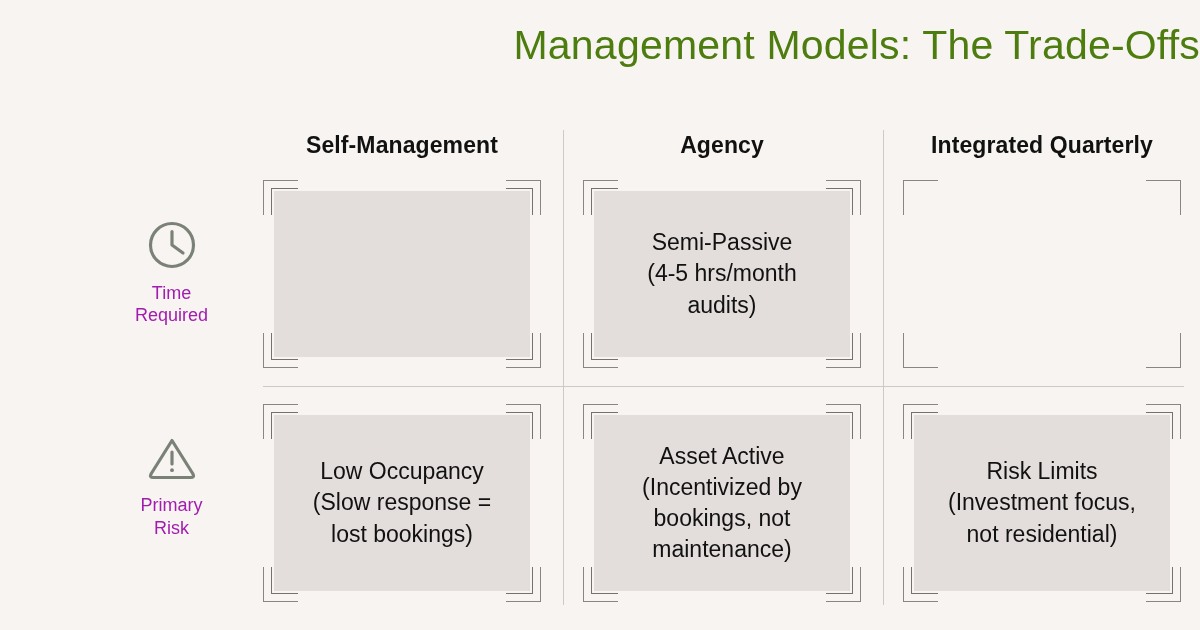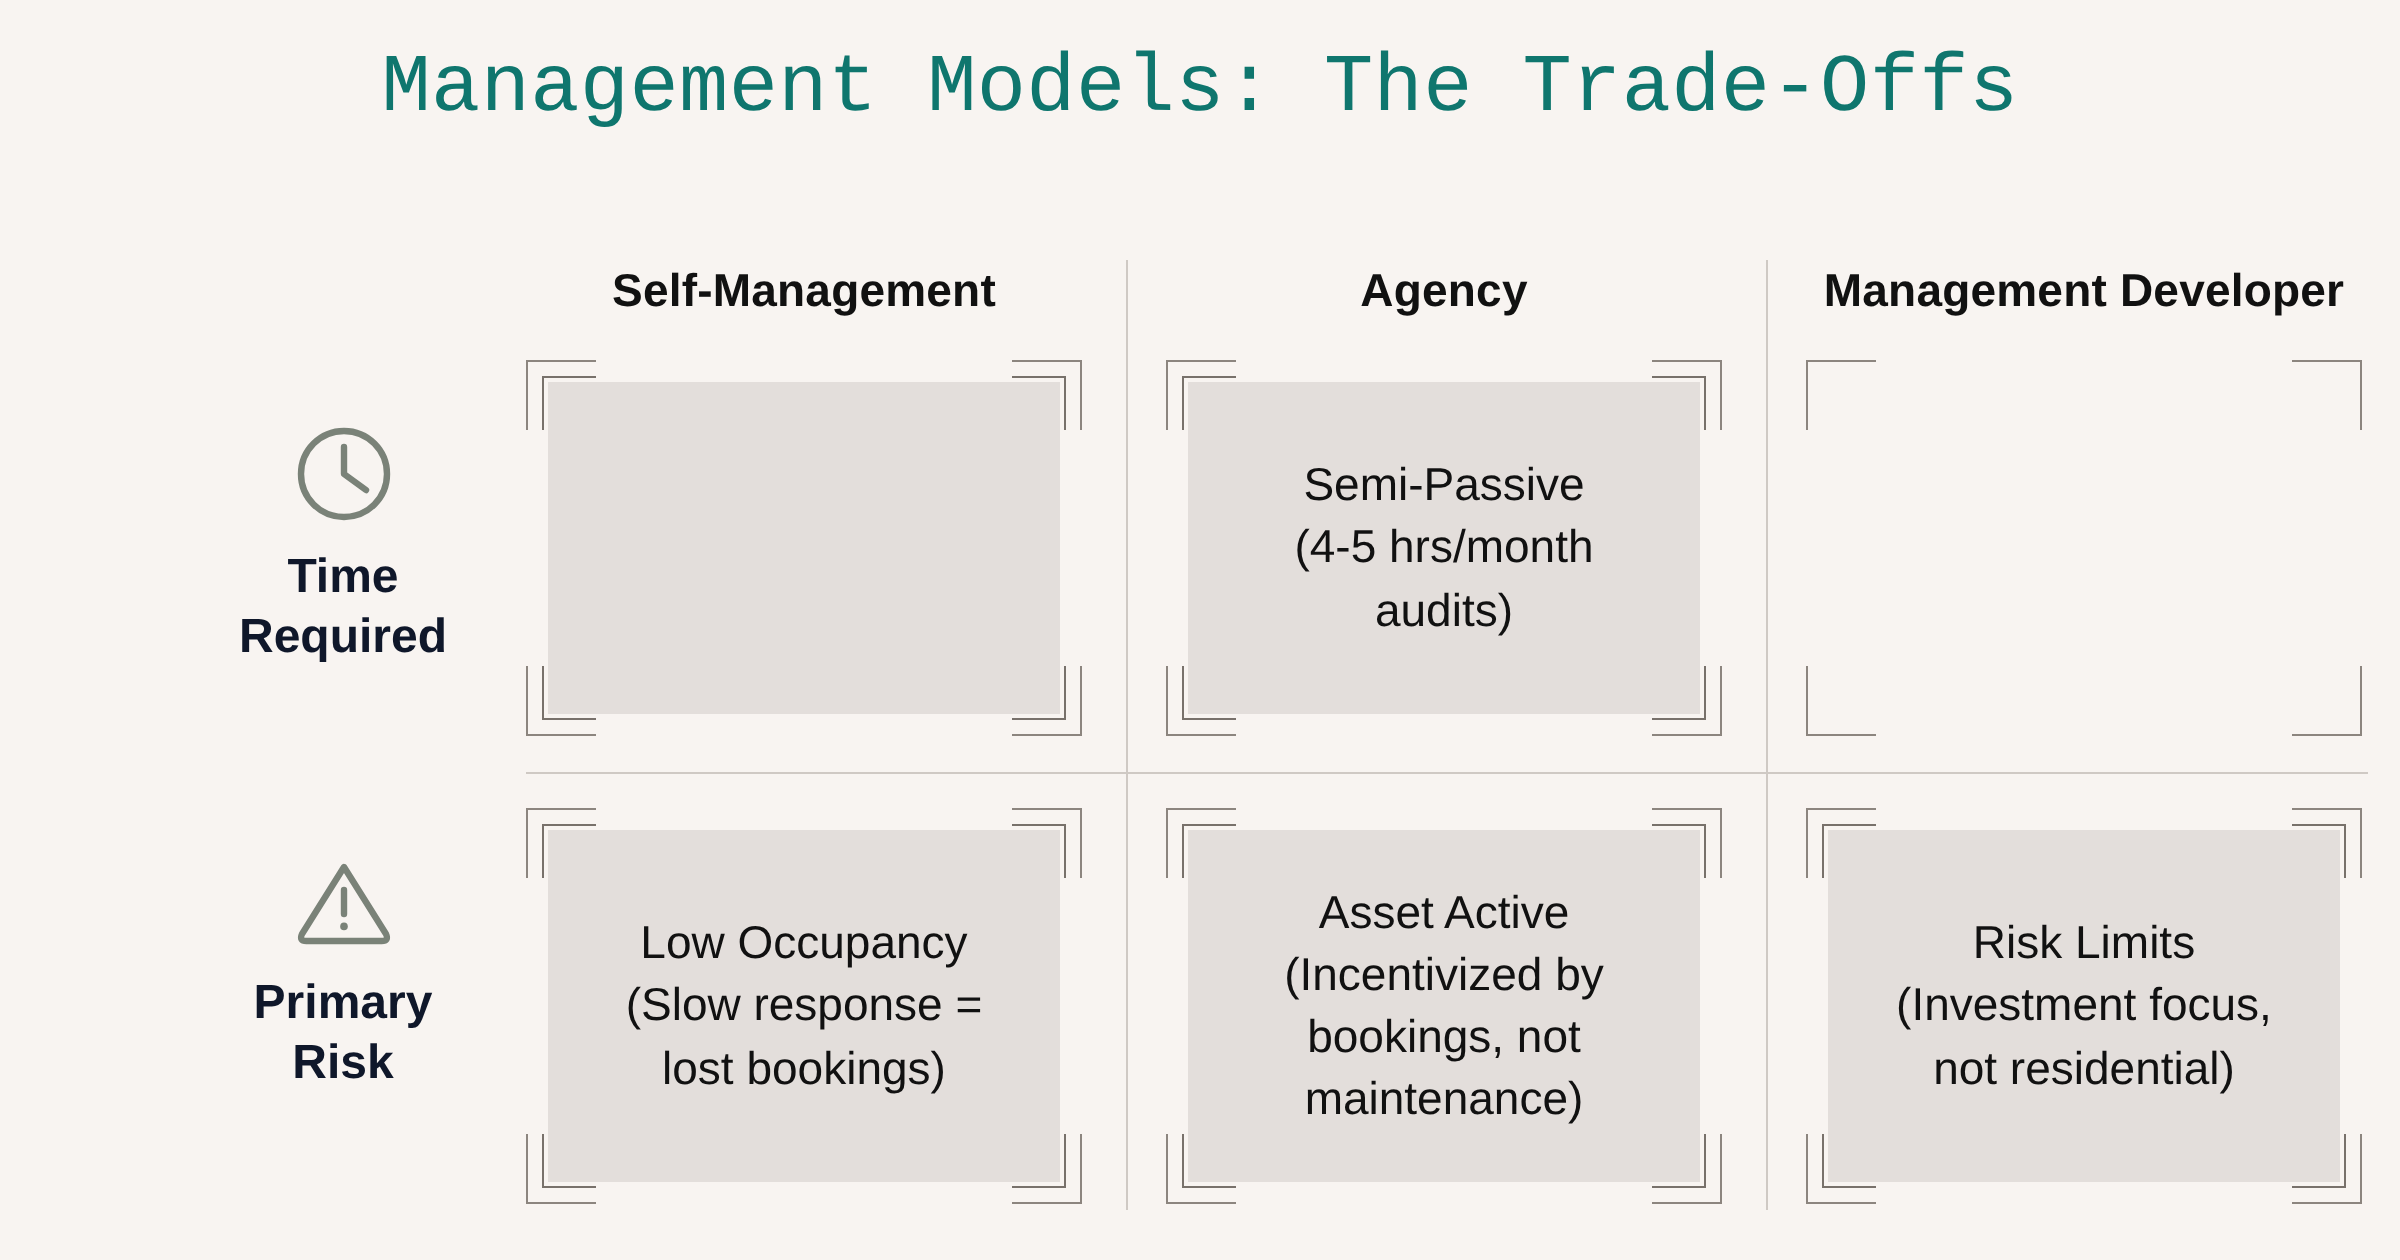--- a/index.html
+++ b/index.html
@@ -14,27 +14,26 @@
     overflow: hidden;
     position: relative;
   }
 
   
   .title {
     position: absolute;
     top: 22px;
     left: 0;
     width: 1200px;
-    text-align: center;
+    text-align: right;
     font-size: 41px;
     font-weight: 400;
-    color: #0f766e;
+    color: #4d7c0f;
     letter-spacing: 0.2px;
     white-space: nowrap;
-    font-family: Liberation Mono, monospace;
   }
 
   
   .matrix {
     position: absolute;
     left: 0;
     top: 0;
     width: 1200px;
     height: 630px;
     margin-left: 44px;
@@ -90,23 +89,23 @@
   }
   .rowlabel.r0 { top: 200px; height: 145px; }
   .rowlabel.r1 { top: 421px; height: 130px; }
 
   .rowlabel .ico {
     display: block;
     line-height: 0;
     margin-bottom: 11px;
   }
   .rowlabel .lbl {
-    font-size: 24px;
-    font-weight: bold;
-    color: #0f172a;
+    font-size: 18px;
+    font-weight: normal;
+    color: #a21caf;
     line-height: 1.25;
     white-space: pre-line;
   }
 
   
   .cell {
     position: absolute;
   }
   
   .cell.c0 { left: 219px; width: 278px; }
@@ -168,21 +167,21 @@
 </style>
 </head>
 <body>
 
 <div class="title">Management Models: The Trade-Offs</div>
 
 <div class="matrix">
 
   <div class="col-head c0">Self-Management</div>
   <div class="col-head c1">Agency</div>
-  <div class="col-head c2">Management Developer</div>
+  <div class="col-head c2">Integrated Quarterly</div>
 
   <div class="vdiv v1"></div>
   <div class="vdiv v2"></div>
   <div class="hdiv"></div>
 
   <div class="rowlabel r0">
     <span class="ico">
       <svg width="52" height="52" viewBox="0 0 52 52" aria-hidden="true">
         <circle cx="26" cy="26" r="21.5" fill="none" stroke="#7a8278" stroke-width="3.2"></circle>
         <path d="M26 12.5 L26 26 L37 34" fill="none" stroke="#7a8278" stroke-width="3.2" stroke-linecap="round" stroke-linejoin="round"></path>

